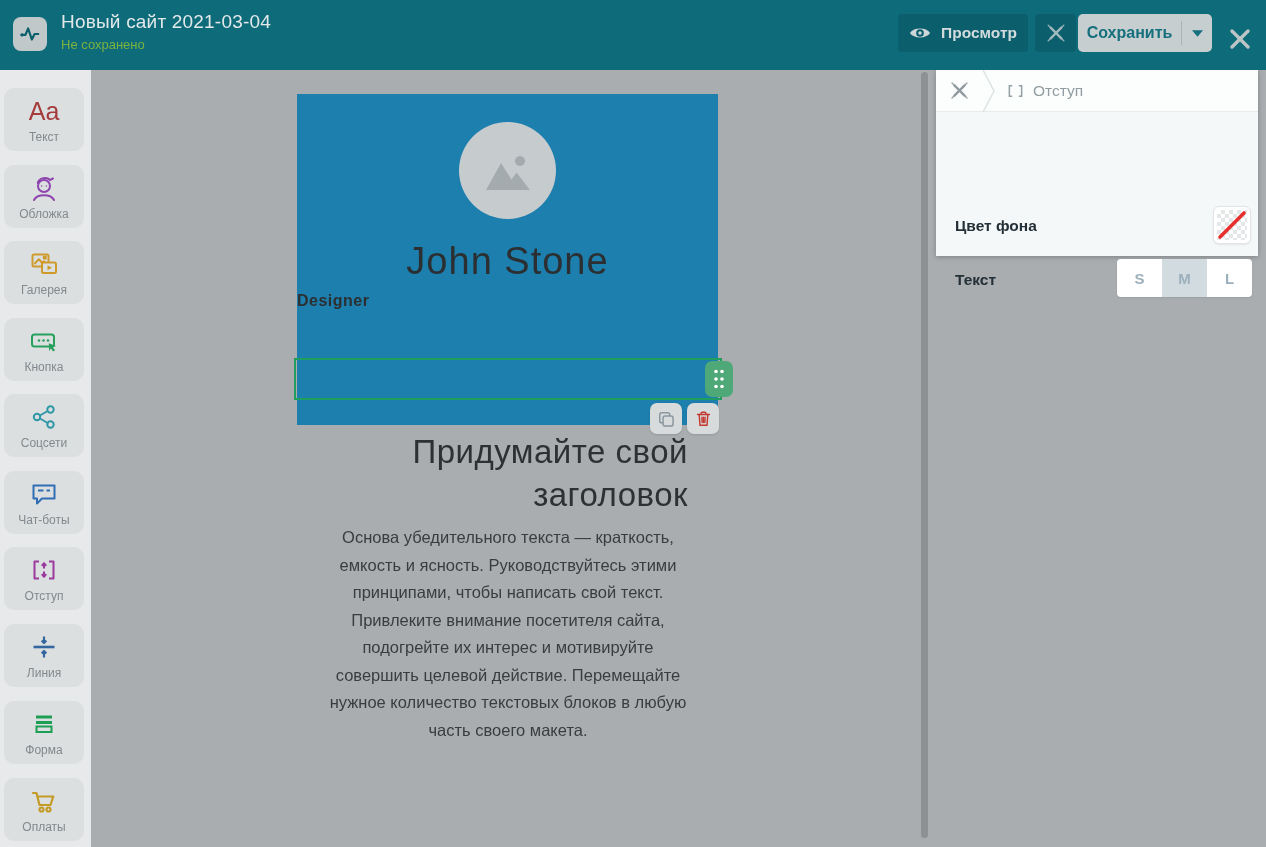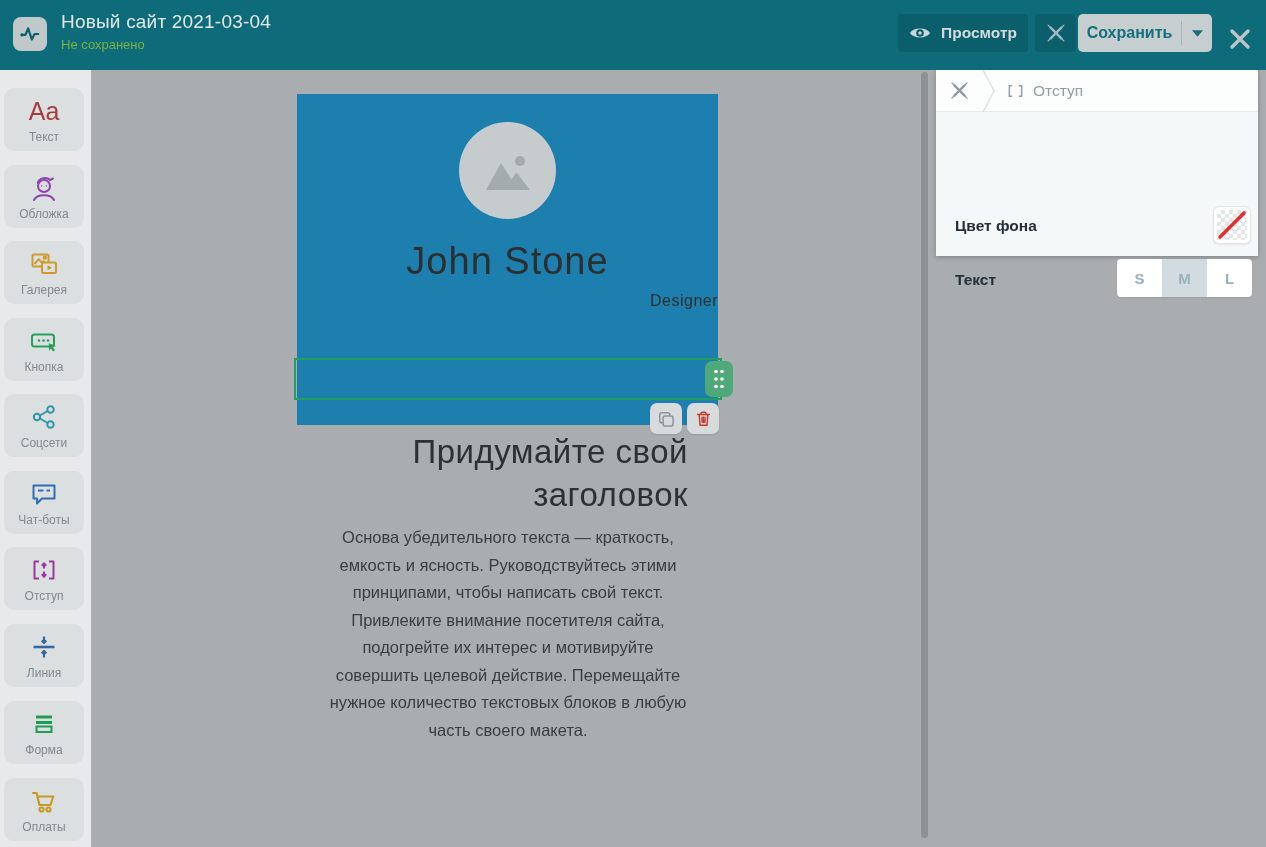--- a/index.html
+++ b/index.html
@@ -27,21 +27,21 @@
   .side-item { position:absolute; left:4px; width:80px; height:63px; background:#dcdfe0; border-radius:10px; display:flex; flex-direction:column; align-items:center; justify-content:center; gap:3px; cursor:pointer; }
   .si-icon { height:32px; display:flex; align-items:center; justify-content:flex-start; }
   .si-label { font-size:12px; color:#83898d; }
   .aa-glyph { font-size:25px; font-weight:500; color:#a53d3d; line-height:30px; }
 
   
   .canvas { position:absolute; left:91px; top:70px; right:0; bottom:0; background:#a9adb0; }
   .profile-card { position:absolute; left:297px; top:94px; width:421px; height:331px; background:#1d7fae; cursor:pointer; }
   .avatar { position:absolute; left:162px; top:28px; width:97px; height:97px; border-radius:50%; background:#c6cbce; display:flex; align-items:center; justify-content:center; }
   .profile-name { position:absolute; left:0; top:146px; width:100%; text-align:center; font-size:38px; font-weight:300; letter-spacing:1px; color:#2c2f31; }
-  .profile-role { position:absolute; left:0; top:198px; width:100%; text-align:right; font-size:16px; font-weight:400; letter-spacing:.5px; color:#2c2f31; }
+  .profile-role { position:absolute; left:0; top:198px; width:100%; text-align:left; font-size:16px; font-weight:700; letter-spacing:.5px; color:#2c2f31; }
 
   .selection-box { position:absolute; left:294px; top:358px; width:428px; height:42px; border:2px solid #1f9e5f; }
   .drag-handle { position:absolute; left:705px; top:361px; width:28px; height:36px; background:#4ea878; border-radius:7px; display:flex; align-items:center; justify-content:center; cursor:grab; z-index:5; }
   .mini-btn { position:absolute; top:403px; width:32px; height:31px; border-radius:7px; background:#d8dbdc; display:flex; align-items:center; justify-content:center; cursor:pointer; box-shadow:0 1px 2px rgba(0,0,0,.12); }
   .copy-btn { left:650px; }
   .trash-btn { left:687px; }
 
   .canvas-heading { position:absolute; left:328px; top:430px; width:360px; text-align:right; font-size:33px; line-height:43px; font-weight:300; letter-spacing:.5px; color:#2e3133; cursor:text; }
   .canvas-paragraph { position:absolute; left:322px; top:524px; width:372px; text-align:center; font-size:16.5px; line-height:27.5px; color:#393d3f; cursor:text; }
 

